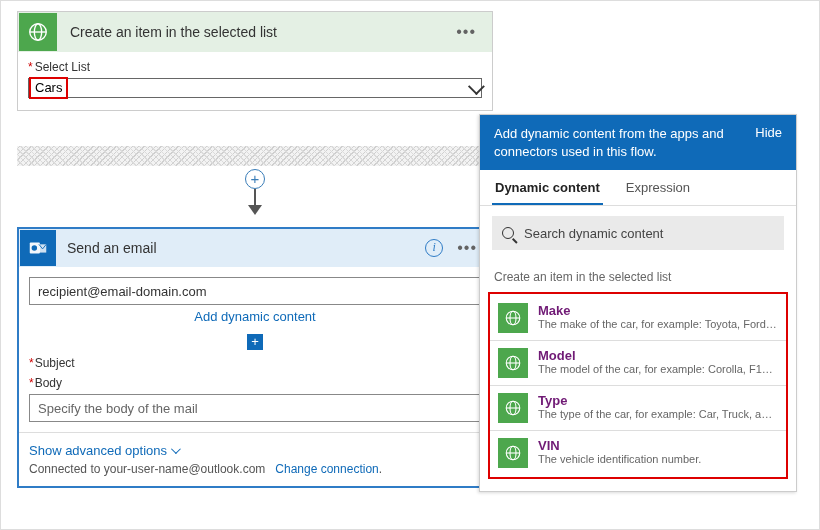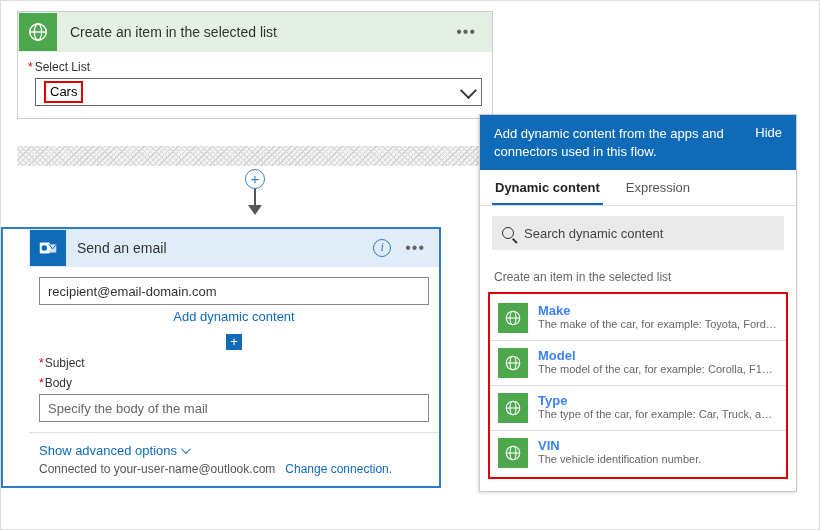--- a/index.html
+++ b/index.html
@@ -28,25 +28,24 @@
   }
   .card1-title { margin-left: 12px; font-size: 14px; color: #333; flex: 1; }
   .dots { color: #636363; font-size: 16px; letter-spacing: 1px; cursor: pointer; padding: 0 4px; }
 
   .card1-body { padding: 8px 10px 12px 10px; }
   .req-label { font-size: 12px; color: #333; }
   .req-label .star { color: #c00; margin-right: 2px; }
   .select-row {
     margin-top: 4px;
     border: 1px solid #666;
-    height: 28px;
+    height: 20px;
     display: flex; align-items: center;
-    padding: 0 8px;
+    padding: 0 0;
     justify-content: space-between;
-    margin-left: 7px;
   }
   .select-row .selval { font-size: 13px; }
   .hl-red { border: 2px solid #dd0000; padding: 0 4px; display: inline-block; line-height: 18px; }
   .chev-down {
     width: 12px; height: 12px;
     border-right: 2px solid #333; border-bottom: 2px solid #333;
     transform: rotate(45deg) translateY(-2px);
   }
 
   
@@ -81,25 +80,24 @@
   .arrow-head {
     width: 0; height: 0;
     border-left: 7px solid transparent;
     border-right: 7px solid transparent;
     border-top: 10px solid #555;
   }
 
   
   .card2 {
     position: absolute;
-    left: 0; top: 226px;
-    width: 440px;
+    left: 16px; top: 226px;
+    width: 476px;
     border: 2px solid #2f7cc6;
     background: #fff;
-    padding-left: 26px;
   }
   .card2-header {
     background: #e0edf8;
     height: 38px;
     display: flex; align-items: center;
     padding: 0 10px 0 0;
   }
   .blue-icon-box {
     width: 36px; height: 36px;
     background: #0f6ab8;
@@ -223,21 +221,21 @@
     cursor: pointer;
   }
   .dc-item:last-child { border-bottom: none; }
   .dc-icon {
     width: 30px; height: 30px;
     background: #4da74d;
     display: flex; align-items: center; justify-content: center;
     flex-shrink: 0;
   }
   .dc-text { margin-left: 10px; overflow: hidden; }
-  .dc-title { font-size: 13px; font-weight: 600; color: #3b82f6; }
+  .dc-title { font-size: 13px; font-weight: 600; color: #701a75; }
   .dc-desc { font-size: 11px; color: #666; white-space: nowrap; overflow: hidden; text-overflow: ellipsis; }
 
   
   .svg-icon { stroke: #fff; fill: none; }
 </style>
 </head>
 <body>
 
 <div class="card1">
   <div class="card1-header">

